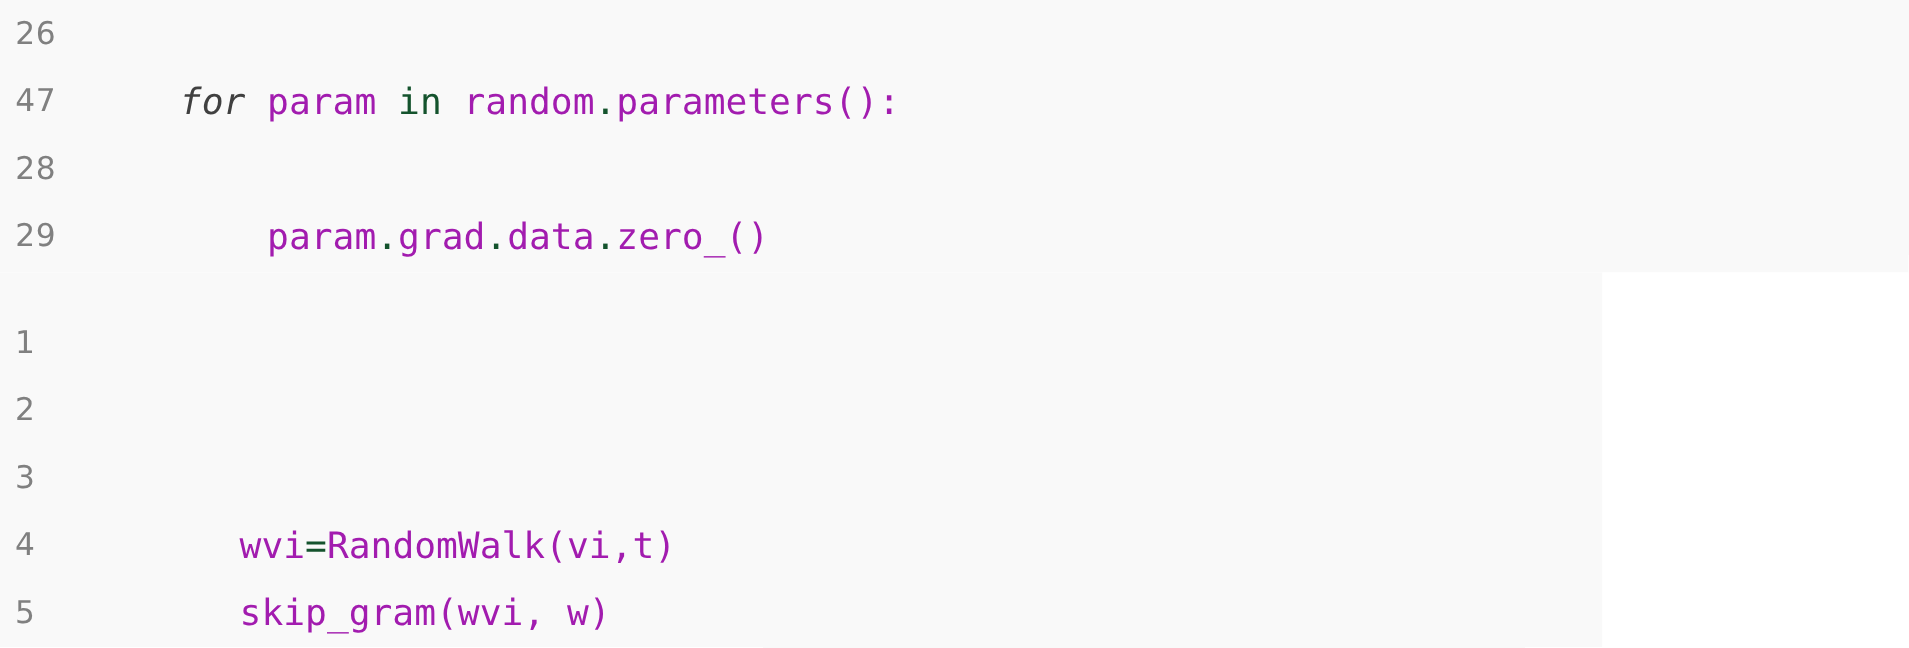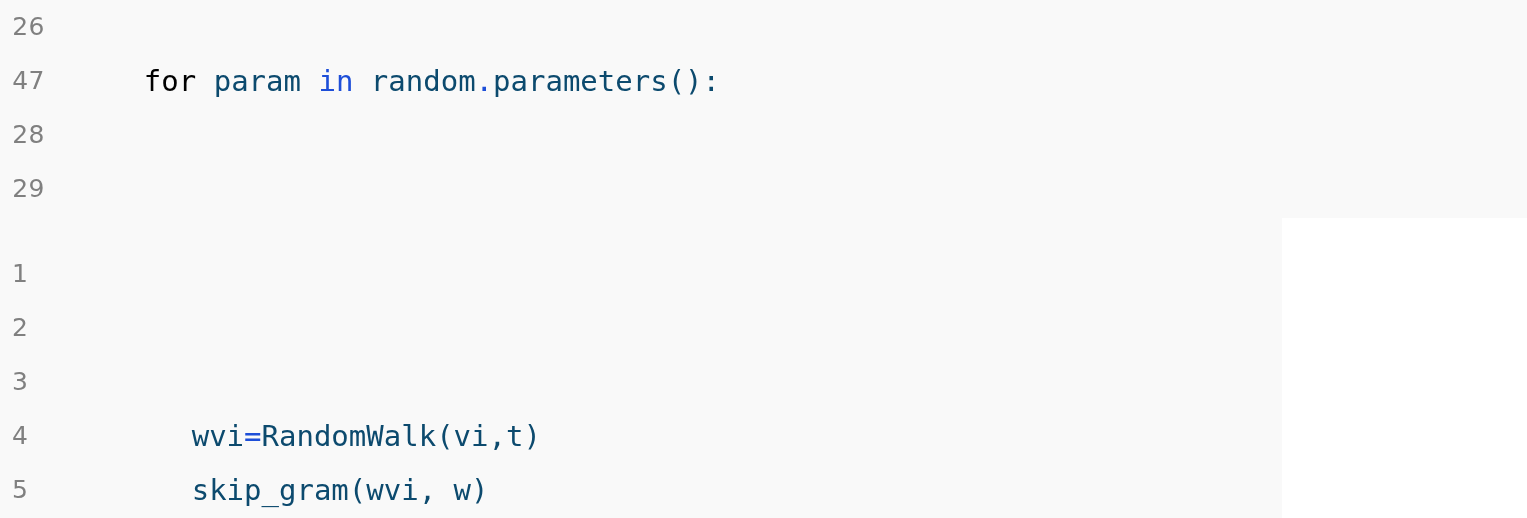--- a/index.html
+++ b/index.html
@@ -62,38 +62,38 @@
     left: 52px;
     font-size: 29px;
     line-height: 54px;
     letter-spacing: 0px;
     color: #1b1b1b;
     white-space: pre;
   }
   #block-a .code-text { left: 74px; }
 
   
-  .tok-kw  { color: #000000; }      
-  .tok-op  { color: #1d4ed8; }      
-  .tok-pln { color: #0c4a6e; }
+  .tok-kw  { color: #404040; font-style: italic; }      
+  .tok-op  { color: #14532d; }      
+  .tok-pln { color: #a21caf; }
 </style>
 </head>
 <body>
 
 <div id="screen">
 
   <div class="plate" id="plate-top"></div>
   <div class="plate" id="plate-bottom"></div>
   <div class="plate" id="plate-white"></div>
 
   <div class="code-block" id="block-a">
       <div class="code-line"><span class="lineno">26</span><span class="code-text"></span></div>
       <div class="code-line"><span class="lineno">47</span><span class="code-text"><span class="tok-pln">    </span><span class="tok-kw">for</span><span class="tok-pln"> param </span><span class="tok-op">in</span><span class="tok-pln"> random</span><span class="tok-op">.</span><span class="tok-pln">parameters():</span></span></div>
       <div class="code-line"><span class="lineno">28</span></div>
-      <div class="code-line"><span class="lineno">29</span></div>
+      <div class="code-line"><span class="lineno">29</span><span class="code-text"><span class="tok-pln">        param</span><span class="tok-op">.</span><span class="tok-pln">grad</span><span class="tok-op">.</span><span class="tok-pln">data</span><span class="tok-op">.</span><span class="tok-pln">zero_()</span></span></div>
     </div>
   <div class="code-block" id="block-b">
       <div class="code-line"><span class="lineno">1</span></div>
       <div class="code-line"><span class="lineno">2</span></div>
       <div class="code-line"><span class="lineno">3</span></div>
       <div class="code-line"><span class="lineno">4</span><span class="code-text"><span class="tok-pln">        wvi</span><span class="tok-op">=</span><span class="tok-pln">RandomWalk(vi,t)</span></span></div>
       <div class="code-line"><span class="lineno">5</span><span class="code-text"><span class="tok-pln">        skip_gram(wvi, w)</span></span></div>
     </div>
 
 </div>

